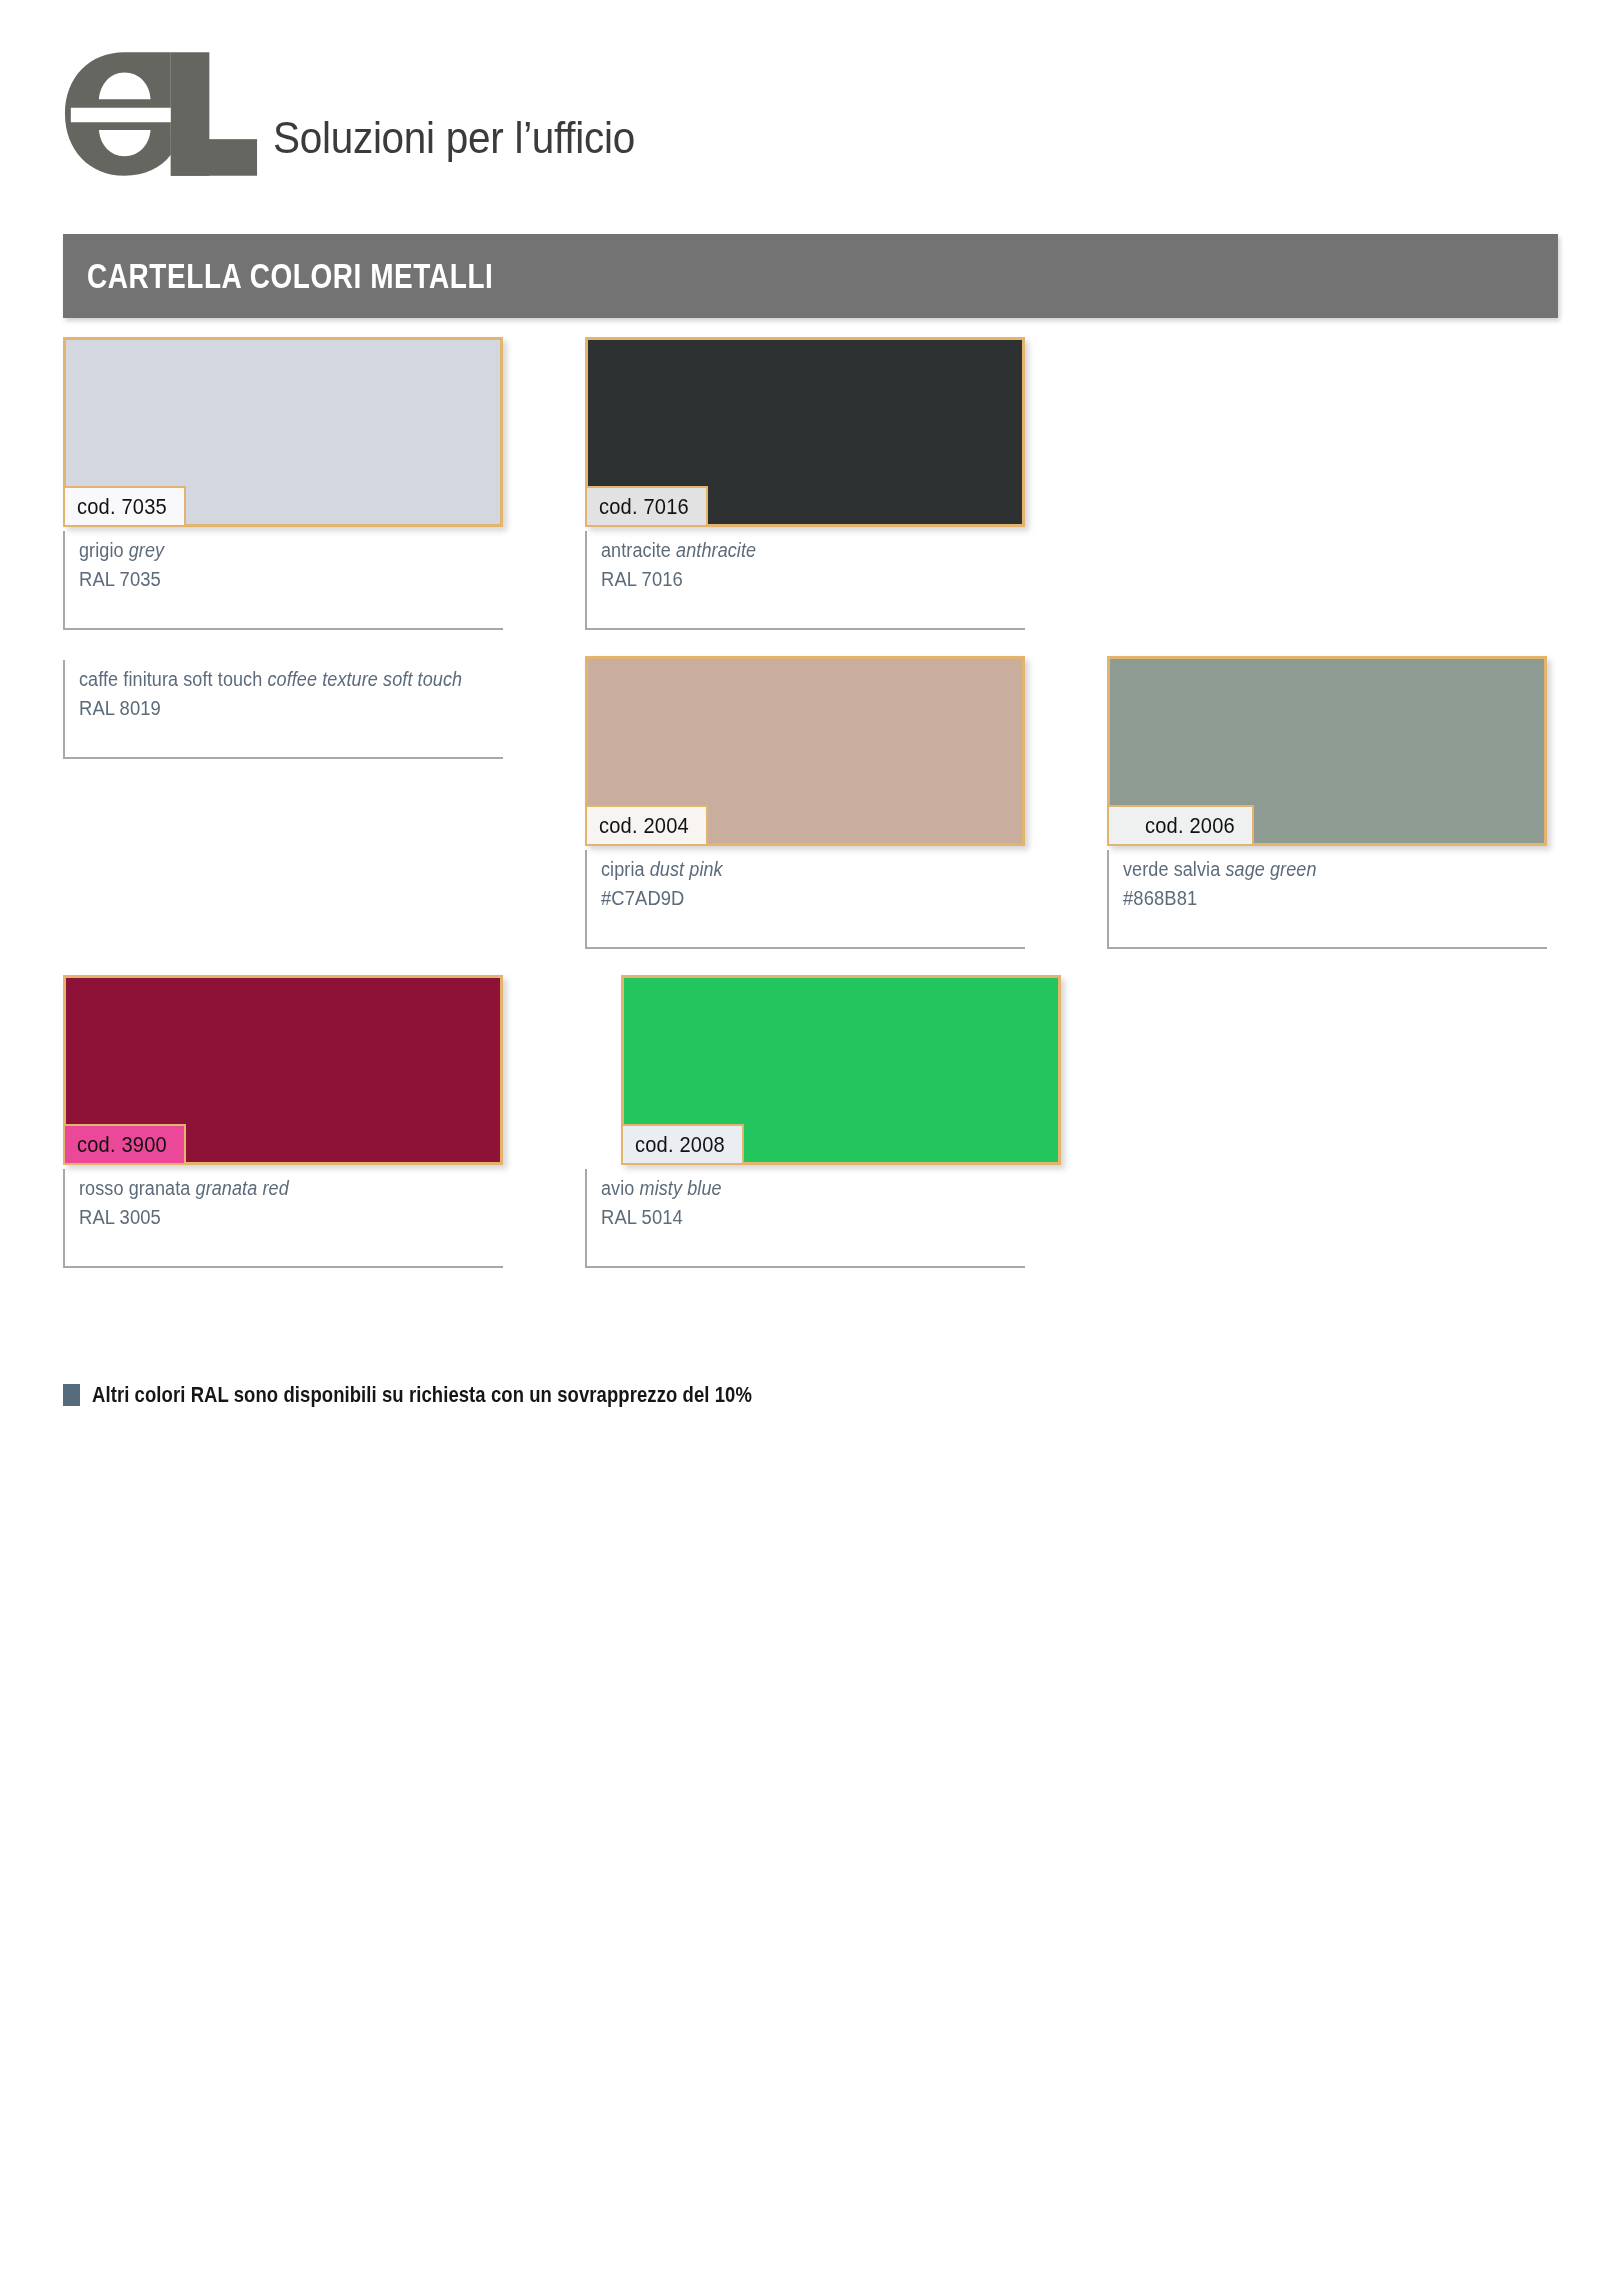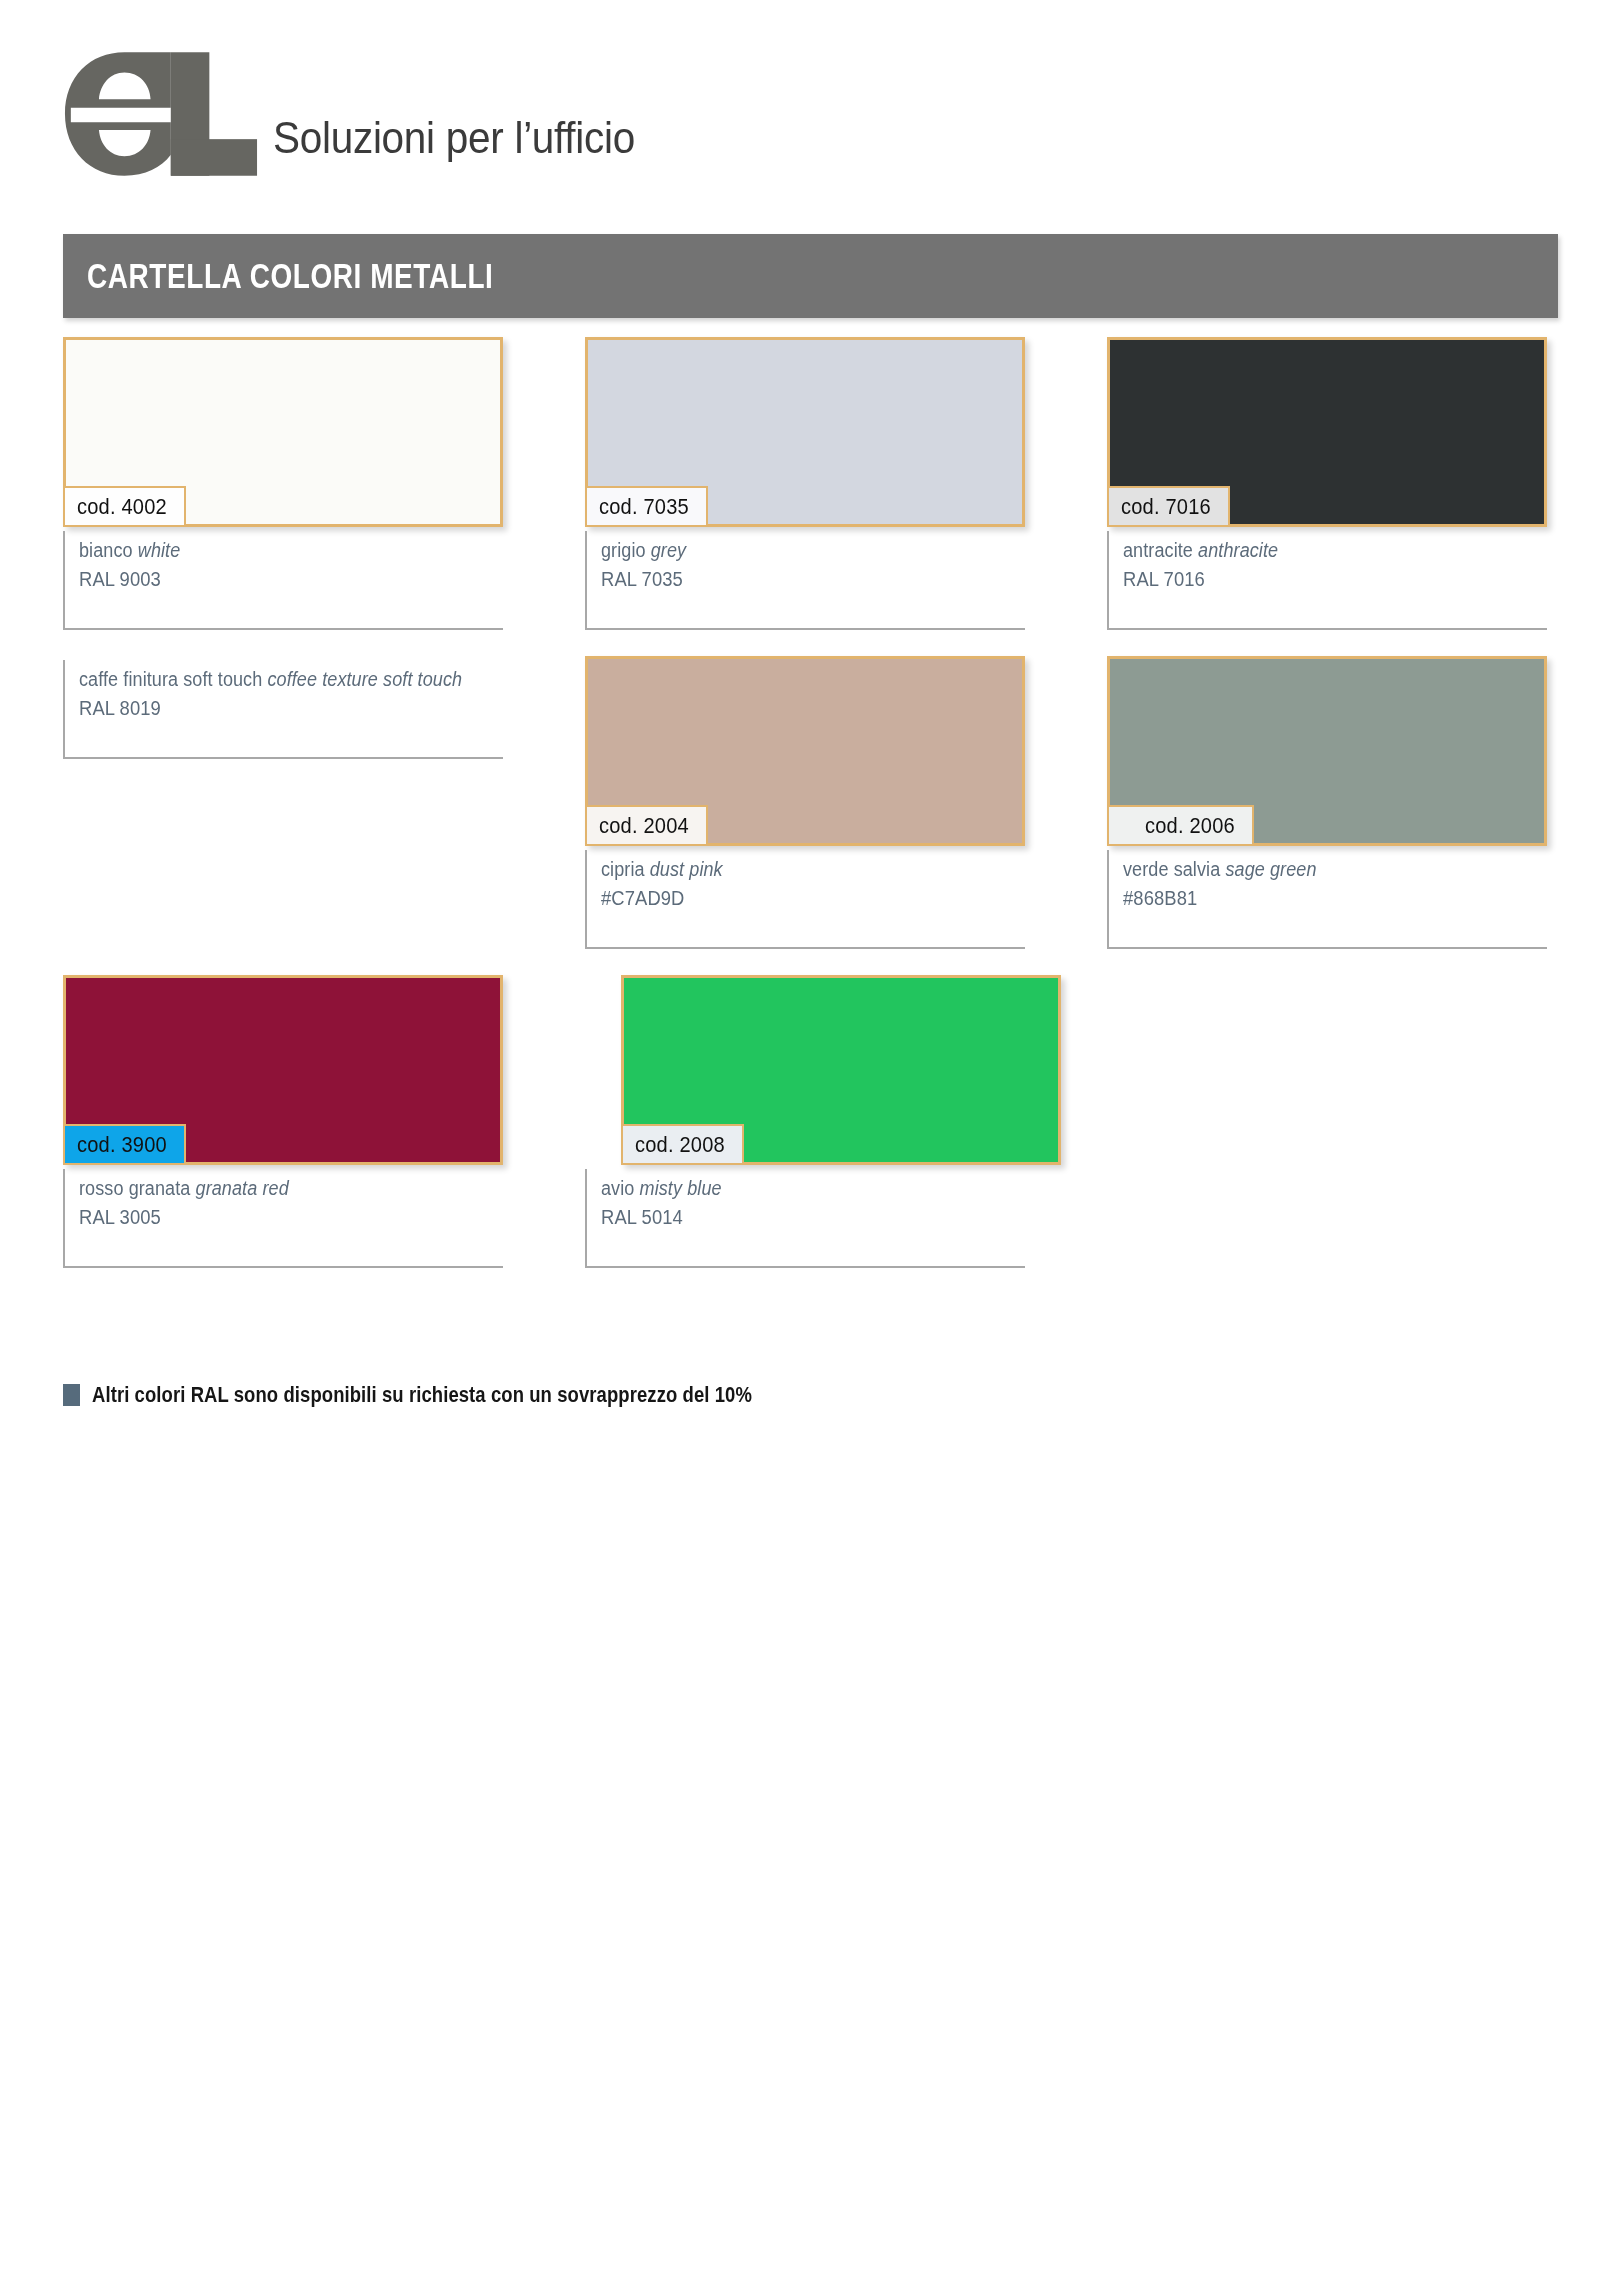--- a/index.html
+++ b/index.html
@@ -214,31 +214,20 @@
     <div class="brand-tagline">Soluzioni per l’ufficio</div>
   </div>
 
   <div class="title-bar" style="background: #737373;">
     <div class="title-bar-text">CARTELLA COLORI METALLI</div>
   </div>
 
   <div class="grid">
     <div class="grid-row">
       <div class="cell">
-        <div class="plate" style="background: rgb(251, 251, 248); border-color: rgb(226, 180, 109);">
-          <div class="code-tag" style="background: rgb(254, 254, 254); border-color: rgb(226, 180, 109);">
-            <span class="code-tag-text">cod. 4002</span>
-          </div>
-        </div>
-        <div class="caption" style="border-left-color: rgb(168, 168, 168); border-bottom-color: rgb(168, 168, 168);">
-          <div class="caption-line"><span>bianco</span> <span class="en">white</span></div>
-          <div class="caption-ref">RAL 9003</div>
-        </div>
-      </div>
-      <div class="cell">
         <div class="plate" style="background: rgb(211, 215, 224); border-color: rgb(226, 180, 109);">
           <div class="code-tag" style="background: rgb(249, 249, 251); border-color: rgb(226, 180, 109);">
             <span class="code-tag-text">cod. 7035</span>
           </div>
         </div>
         <div class="caption" style="border-left-color: rgb(168, 168, 168); border-bottom-color: rgb(168, 168, 168);">
           <div class="caption-line"><span>grigio</span> <span class="en">grey</span></div>
           <div class="caption-ref">RAL 7035</div>
         </div>
       </div>
@@ -282,21 +271,21 @@
         <div class="caption" style="border-left-color: rgb(168, 168, 168); border-bottom-color: rgb(168, 168, 168);">
           <div class="caption-line"><span>verde salvia</span> <span class="en">sage green</span></div>
           <div class="caption-ref">#868B81</div>
         </div>
       </div>
     </div>
 
     <div class="grid-row">
       <div class="cell">
         <div class="plate" style="background: rgb(142, 18, 56); border-color: rgb(226, 180, 109);">
-          <div class="code-tag" style="background: #0ea5e9; border-color: rgb(226, 180, 109);">
+          <div class="code-tag" style="background: #ec4899; border-color: rgb(226, 180, 109);">
             <span class="code-tag-text">cod. 3900</span>
           </div>
         </div>
         <div class="caption" style="border-left-color: rgb(168, 168, 168); border-bottom-color: rgb(168, 168, 168);">
           <div class="caption-line"><span>rosso granata</span> <span class="en">granata red</span></div>
           <div class="caption-ref">RAL 3005</div>
         </div>
       </div>
       <div class="cell">
         <div class="plate" style="background: #22c55e; border-color: rgb(226, 180, 109); margin-left: 36px;">

